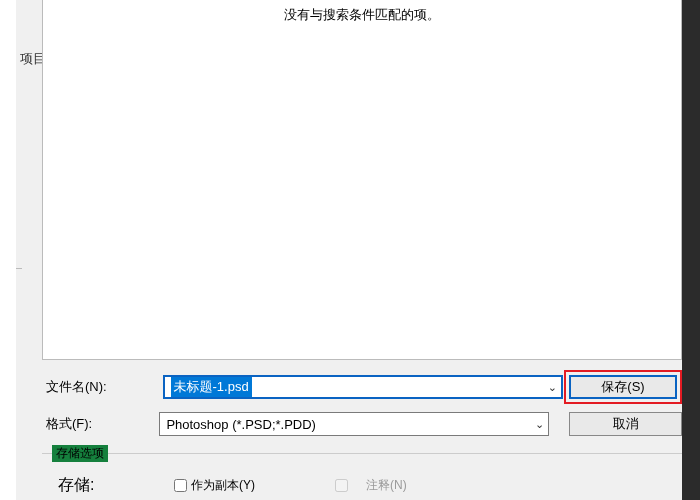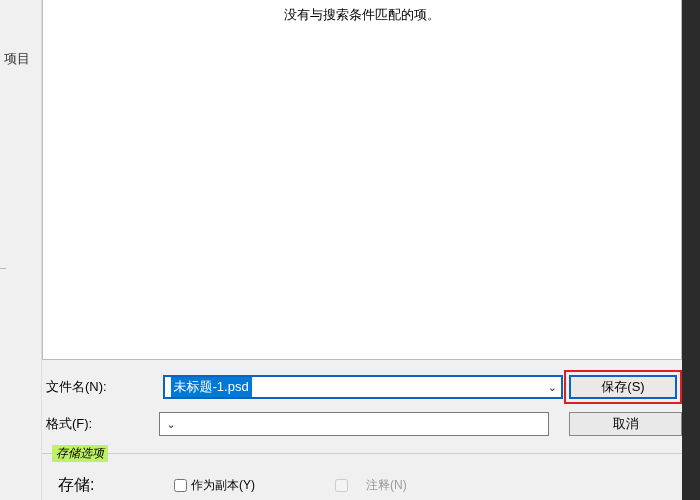--- a/index.html
+++ b/index.html
@@ -7,21 +7,21 @@
       font-family: "Microsoft YaHei", "SimSun", sans-serif;
       font-size: 12px;
       background: #fff;
       width: 700px;
       height: 500px;
       overflow: hidden;
       position: relative;
     }
     .left-panel {
       position: absolute;
-      left: 0; top: 0;
+      left: 16px; top: 0;
       width: 42px; height: 500px;
       background: #f0f0f0;
       border-right: 1px solid #e0e0e0;
     }
     .left-label {
       position: absolute;
       top: 50px;
       left: 4px;
       font-size: 13px;
       color: #333;
@@ -113,25 +113,24 @@
     .storage-section {
       position: absolute;
       top: 453px;
       left: 0; right: 0;
       border-top: 1px solid #ccc;
     }
     .storage-legend {
       position: absolute;
       top: -9px;
       left: 10px;
-      background: #bef264;
+      background: #15803d;
       padding: 0 4px;
       font-size: 12px;
       color: #000;
-      font-style: italic;
     }
     .storage-body {
       background: #f0f0f0;
       height: 47px;
       padding-top: 16px;
       padding-left: 16px;
       display: flex;
       align-items: center;
     }
     .storage-label {
@@ -192,20 +191,21 @@
         <span class="chevron">⌄</span>
       </div>
       <span class="btn-save-wrap">
         <div class="btn btn-save">保存(S)</div>
       </span>
     </div>
 
     <div class="form-row row-format" style="top:52px; position:absolute;">
       <div class="form-label">格式(F):</div>
       <div class="combo combo-format">
+        <span class="combo-text">Photoshop (*.PSD;*.PDD)</span>
         <span class="chevron">⌄</span>
       </div>
       <div class="btn">取消</div>
     </div>
 
     <div class="storage-section" style="top:93px; position:absolute; left:0; right:0;">
       <div class="storage-legend">存储选项</div>
       <div class="storage-body">
         <div class="storage-label">存储:</div>
         <label class="chk">

